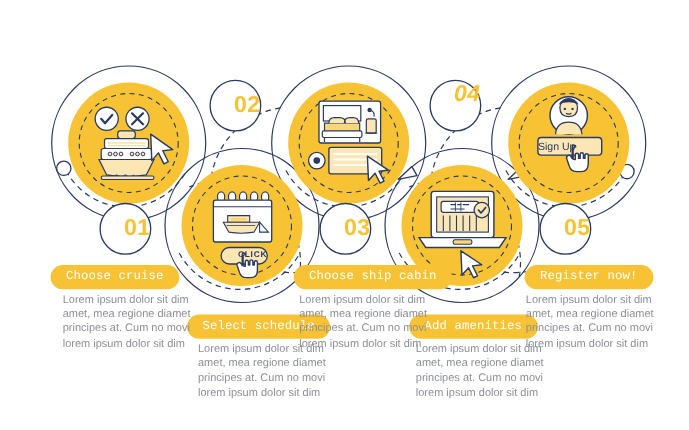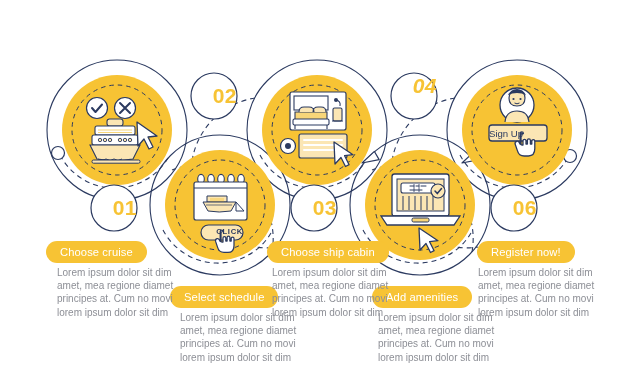--- a/index.html
+++ b/index.html
@@ -1,21 +1,21 @@
 <!DOCTYPE html>
 <html><head>
 <meta charset="utf-8">
 <style>
   html,body{margin:0;padding:0;}
   body{width:626px;height:391px;background:#ffffff;font-family:"Liberation Sans",sans-serif;overflow:hidden;position:relative;}
   #stage{position:absolute;left:0;top:0;width:626px;height:391px;}
   svg.layer{position:absolute;left:0;top:0;width:626px;height:391px;}
   .pill{position:absolute;background:#f7c334;color:#ffffff;border-radius:999px;
         font-size:11.2px;text-align:center;white-space:nowrap;
-        padding:4.5px 14px 5.5px 14px;letter-spacing:.1px;box-sizing:border-box;}
+        padding:4.5px 14px 5.5px 14px;letter-spacing:.1px;box-sizing:border-box;font-family:Liberation Mono, monospace;}
   .body-text{position:absolute;color:#8d8f96;font-size:10px;line-height:13.2px;width:126px;}
   .numlabel{position:absolute;color:#f7c334;font-size:21px;font-weight:bold;
             letter-spacing:.5px;width:46px;text-align:right;line-height:46px;}
 </style>
 </head>
 <body>
 
 <div id="stage">
 
   <svg class="layer" viewBox="0 0 626 391">
@@ -219,21 +219,21 @@
       <circle cx="314" cy="208" r="23"></circle>
       <circle cx="414" cy="96" r="23"></circle>
       <circle cx="514" cy="208" r="23"></circle>
     </g>
   </svg>
 
   <div class="numlabel" style="left:91px;top:185px;">01</div>
   <div class="numlabel" style="left:191px;top:73px;">02</div>
   <div class="numlabel" style="left:291px;top:185px;">03</div>
   <div class="numlabel" style="left:391px;top:63px;font-style:italic;">04</div>
-  <div class="numlabel" style="left:491px;top:185px;">06</div>
+  <div class="numlabel" style="left:491px;top:185px;">05</div>
 
   <div style="position:absolute;left:201px;top:227px;width:42px;text-align:right;font-size:7.6px;font-weight:bold;color:#2b3a60;letter-spacing:.7px;">CLICK</div>
   <div style="position:absolute;left:489px;top:128px;width:58px;text-align:left;font-size:9.6px;color:#2b3a60;">Sign Up</div>
 
   <div class="pill" style="left:46px;top:241px;">Choose cruise</div>
   <div class="pill" style="left:170px;top:286px;">Select schedule</div>
   <div class="pill" style="left:267px;top:241px;">Choose ship cabin</div>
   <div class="pill" style="left:477px;top:241px;">Register now!</div>
   <div class="pill" style="left:372px;top:286px;">Add amenities</div>
 

